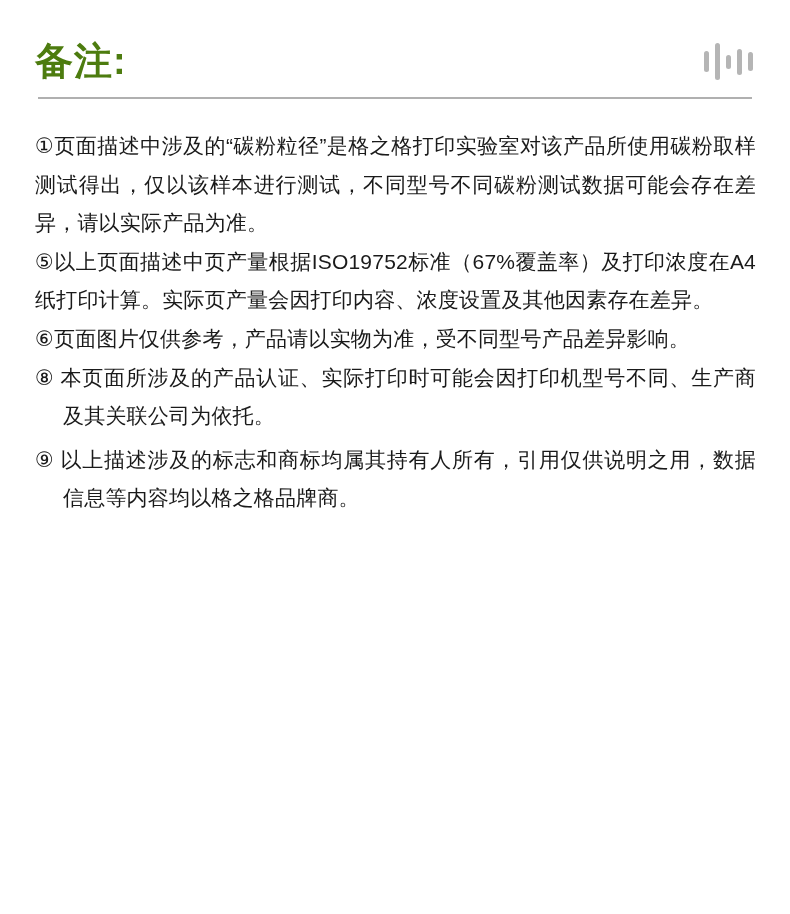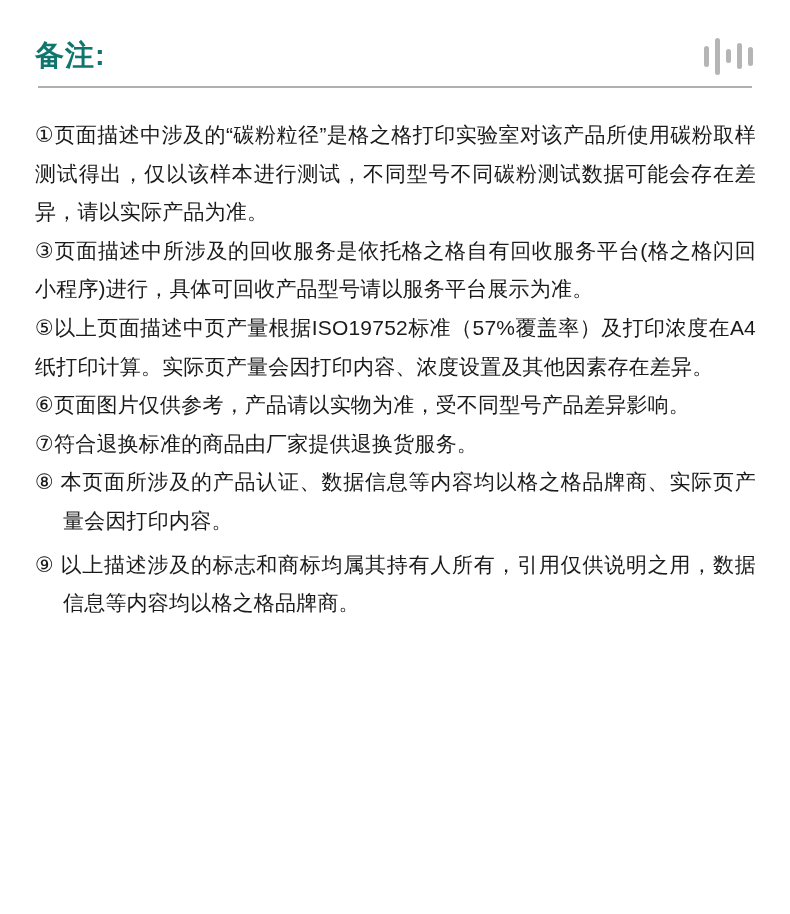--- a/index.html
+++ b/index.html
@@ -13,23 +13,23 @@
   .page { width: 790px; height: 914px; background: #ffffff; }
 
   
   .header {
     display: flex;
     justify-content: space-between;
     align-items: center;
     padding: 36px 35px 10px 35px;
   }
   .page-title {
-    font-size: 29px;
+    font-size: 38px;
     font-weight: 700;
-    color: #0f766e;
+    color: #4d7c0f;
     letter-spacing: 1px;
   }
   .wave-icon {
     display: flex;
     align-items: center;
     gap: 6px;
     height: 40px;
     margin-right: 2px;
   }
   .wave-icon .bar {
@@ -83,21 +83,19 @@
       <span class="bar b3"></span>
       <span class="bar b4"></span>
       <span class="bar b5"></span>
     </div>
   </div>
 
   <hr class="divider">
 
   <div class="notes">
     <p class="note"><span class="marker">①</span><span>页面描述中涉及的“碳粉粒径”是格之格打印实验室对该产品所使用碳粉取样测试得出，仅以该样本进行测试，不同型号不同碳粉测试数据可能会存在差异，请以实际产品为准。</span></p>
-    <p class="note"><span class="marker">③</span><span>页面描述中所涉及的回收服务是依托格之格自有回收服务平台(格之格闪回小程序)进行，具体可回收产品型号请以服务平台展示为准。</span></p>
-    <p class="note"><span class="marker">⑤</span><span>以上页面描述中页产量根据ISO19752标准（57%覆盖率）及打印浓度在A4纸打印计算。实际页产量会因打印内容、浓度设置及其他因素存在差异。</span></p>
+    <p class="note"><span class="marker">⑤</span><span>以上页面描述中页产量根据ISO19752标准（67%覆盖率）及打印浓度在A4纸打印计算。实际页产量会因打印内容、浓度设置及其他因素存在差异。</span></p>
     <p class="note"><span class="marker">⑥</span><span>页面图片仅供参考，产品请以实物为准，受不同型号产品差异影响。</span></p>
-    <p class="note"><span class="marker">⑦</span><span>符合退换标准的商品由厂家提供退换货服务。</span></p>
-    <p class="note hanging"><span class="marker">⑧</span><span>本页面所涉及的产品认证、数据信息等内容均以格之格品牌商、实际页产量会因打印内容。</span></p>
+    <p class="note hanging"><span class="marker">⑧</span><span>本页面所涉及的产品认证、实际打印时可能会因打印机型号不同、生产商及其关联公司为依托。</span></p>
     <p class="note hanging gap-before"><span class="marker">⑨</span><span>以上描述涉及的标志和商标均属其持有人所有，引用仅供说明之用，数据信息等内容均以格之格品牌商。</span></p>
   </div>
 
 </div>
 
 </body></html>

